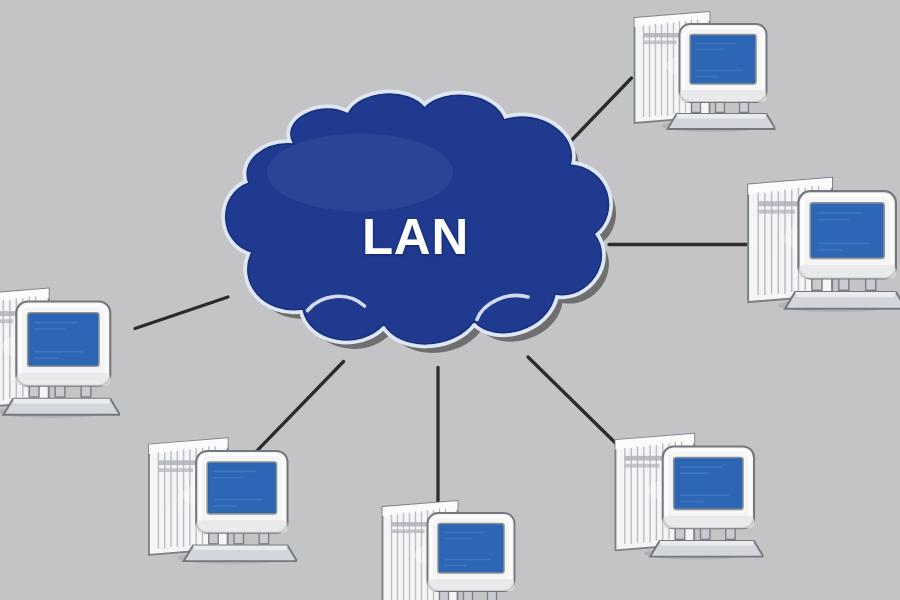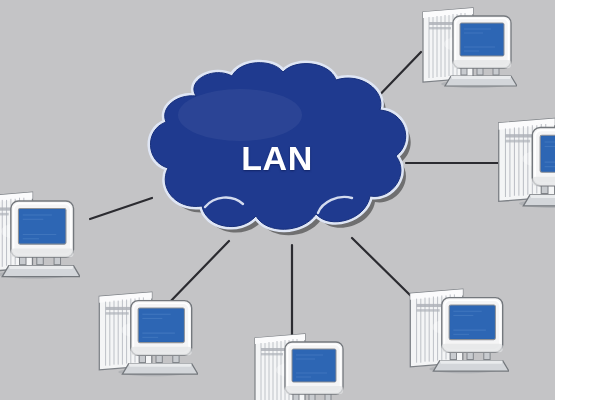--- a/index.html
+++ b/index.html
@@ -40,21 +40,21 @@
     font-size: 34px;
     letter-spacing: 0.5px;
     line-height: 1;
     white-space: nowrap;
     text-shadow: 0 1px 2px rgba(10,20,70,0.55);
   }
 </style>
 </head>
 <body>
 
-<div id="stage" style="width: 555px; height: 400px; text-align: center;">
+<div id="stage" style="width: 600px; height: 400px; text-align: center;">
 
   <div id="bg-layer" style="background: rgb(196, 196, 198);"></div>
 
   <svg id="svg-root" viewBox="0 0 600 400" xmlns="http://www.w3.org/2000/svg">
 
     <defs>
 
       <symbol id="sym-computer" viewBox="0 0 100 86">
 
         <ellipse cx="58" cy="80" rx="34" ry="4" fill="#9a9da2" opacity="0.45"></ellipse>

